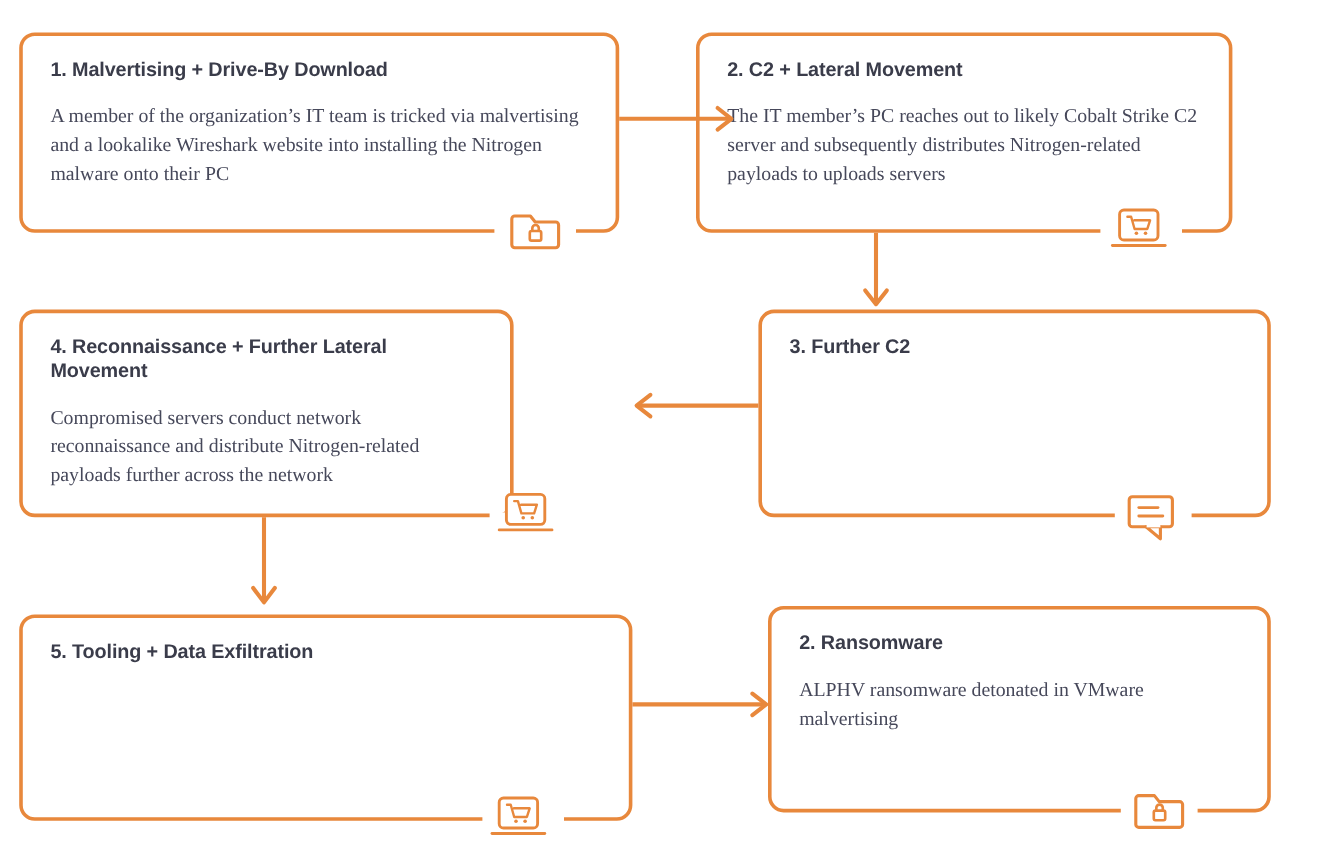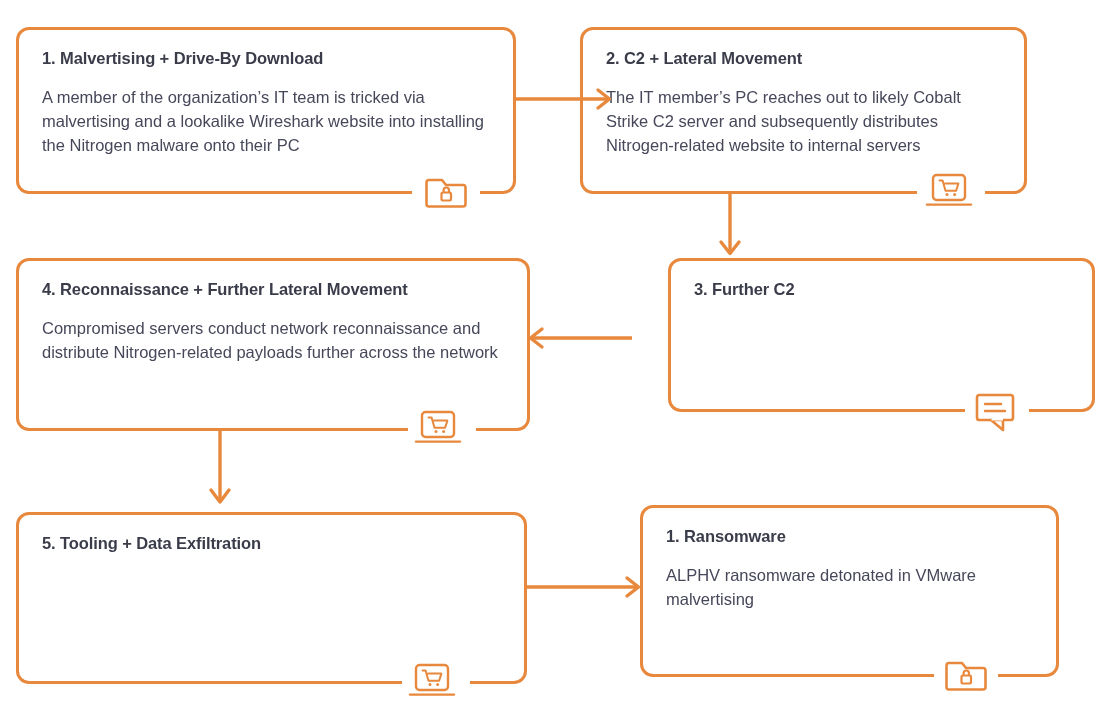--- a/index.html
+++ b/index.html
@@ -60,20 +60,21 @@
     margin: 0 0 16px 0;
     line-height: 1.2;
   }
 
   .card-text {
     font-size: 16.5px;
     font-weight: normal;
     color: #46485A;
     line-height: 1.46;
     margin: 0;
+    font-family: Liberation Serif, serif;
   }
 
   
   .card-icon {
     position: absolute;
     bottom: -22px;
     width: 52px;
     height: 52px;
     display: flex;
     align-items: center;
@@ -106,52 +107,52 @@
         <path d="M20.6 25.4 v-2.2 a2.7 2.7 0 0 1 5.4 0 v2.2" fill="none" stroke="#E8883C" stroke-width="2.2"></path>
       </svg>
     </div>
   </div>
 
   <div class="card" style="left:580px; top:27px; width:447px; height:167px;">
     <div class="card-frame"></div>
     <div class="card-notch" style="left:337px; width:68px;"></div>
     <div class="card-body">
       <div class="card-title">2. C2 + Lateral Movement</div>
-      <div class="card-text">The IT member’s PC reaches out to likely Cobalt Strike C2 server and subsequently distributes Nitrogen-related website to internal servers</div>
+      <div class="card-text">The IT member’s PC reaches out to likely Cobalt Strike C2 server and subsequently distributes Nitrogen-related payloads to uploads servers</div>
     </div>
     <div class="card-icon" style="left:343px;">
       <svg width="54" height="46" viewBox="0 0 54 46">
         <rect x="11" y="8" width="32" height="25" rx="3.6" fill="#ffffff" stroke="#E8883C" stroke-width="2.4"></rect>
         <line x1="5" y1="37.6" x2="49" y2="37.6" stroke="#E8883C" stroke-width="2.4" stroke-linecap="round"></line>
         <path d="M17.5 13.6 h3.1 l2.9 10.2 h10.6 l2.3 -7.2 h-13.1" fill="none" stroke="#E8883C" stroke-width="2" stroke-linejoin="round" stroke-linecap="round"></path>
         <circle cx="25" cy="27.4" r="1.5" fill="#E8883C"></circle>
         <circle cx="32.6" cy="27.4" r="1.5" fill="#E8883C"></circle>
       </svg>
     </div>
   </div>
 
-  <div class="card" style="left:16px; top:258px; width:514px; height:173px;">
+  <div class="card" style="left:16px; top:258px; width:412px; height:173px;">
     <div class="card-frame"></div>
     <div class="card-notch" style="left:392px; width:68px;"></div>
     <div class="card-body">
       <div class="card-title">4. Reconnaissance + Further Lateral Movement</div>
       <div class="card-text">Compromised servers conduct network reconnaissance and distribute Nitrogen-related payloads further across the network</div>
     </div>
     <div class="card-icon" style="left:396px;">
       <svg width="54" height="46" viewBox="0 0 54 46">
         <rect x="11" y="8" width="32" height="25" rx="3.6" fill="#ffffff" stroke="#E8883C" stroke-width="2.4"></rect>
         <line x1="5" y1="37.6" x2="49" y2="37.6" stroke="#E8883C" stroke-width="2.4" stroke-linecap="round"></line>
         <path d="M17.5 13.6 h3.1 l2.9 10.2 h10.6 l2.3 -7.2 h-13.1" fill="none" stroke="#E8883C" stroke-width="2" stroke-linejoin="round" stroke-linecap="round"></path>
         <circle cx="25" cy="27.4" r="1.5" fill="#E8883C"></circle>
         <circle cx="32.6" cy="27.4" r="1.5" fill="#E8883C"></circle>
       </svg>
     </div>
   </div>
 
-  <div class="card" style="left:632px; top:258px; width:427px; height:154px;margin-left:36px;">
+  <div class="card" style="left:632px; top:258px; width:427px; height:173px;">
     <div class="card-frame"></div>
     <div class="card-notch" style="left:297px; width:64px;"></div>
     <div class="card-body">
       <div class="card-title">3. Further C2</div>
     </div>
     <div class="card-icon" style="left:301px;">
       <svg width="48" height="46" viewBox="0 0 48 46">
         <rect x="6" y="10" width="36" height="25" rx="2.6" fill="#ffffff" stroke="#E8883C" stroke-width="2.6"></rect>
         <line x1="14" y1="19" x2="30" y2="19" stroke="#E8883C" stroke-width="2.4" stroke-linecap="round"></line>
         <line x1="14" y1="26" x2="34" y2="26" stroke="#E8883C" stroke-width="2.4" stroke-linecap="round"></line>
@@ -175,21 +176,21 @@
         <circle cx="25" cy="27.4" r="1.5" fill="#E8883C"></circle>
         <circle cx="32.6" cy="27.4" r="1.5" fill="#E8883C"></circle>
       </svg>
     </div>
   </div>
 
   <div class="card" style="left:640px; top:505px; width:419px; height:172px;">
     <div class="card-frame"></div>
     <div class="card-notch" style="left:294px; width:64px;"></div>
     <div class="card-body">
-      <div class="card-title">1. Ransomware</div>
+      <div class="card-title">2. Ransomware</div>
       <div class="card-text">ALPHV ransomware detonated in VMware malvertising</div>
     </div>
     <div class="card-icon" style="left:300px;">
       <svg width="46" height="46" viewBox="0 0 46 46">
         <path d="M6 13 h13 l4 5 h17 a2.5 2.5 0 0 1 2.5 2.5 V37 a2.5 2.5 0 0 1 -2.5 2.5 H6 A2.5 2.5 0 0 1 3.5 37 V15.5 A2.5 2.5 0 0 1 6 13 Z" fill="#ffffff" stroke="#E8883C" stroke-width="2.6" stroke-linejoin="round"></path>
         <rect x="18.5" y="25.5" width="9.5" height="8" rx="1.4" fill="none" stroke="#E8883C" stroke-width="2.2"></rect>
         <path d="M20.6 25.4 v-2.2 a2.7 2.7 0 0 1 5.4 0 v2.2" fill="none" stroke="#E8883C" stroke-width="2.2"></path>
       </svg>
     </div>
   </div>

